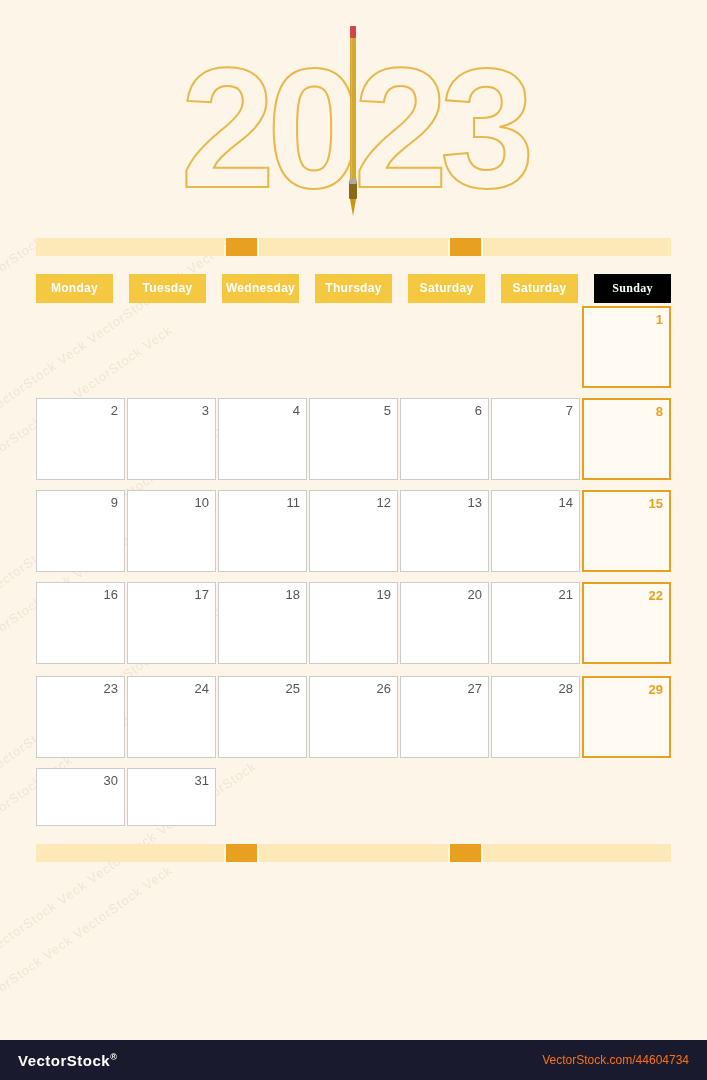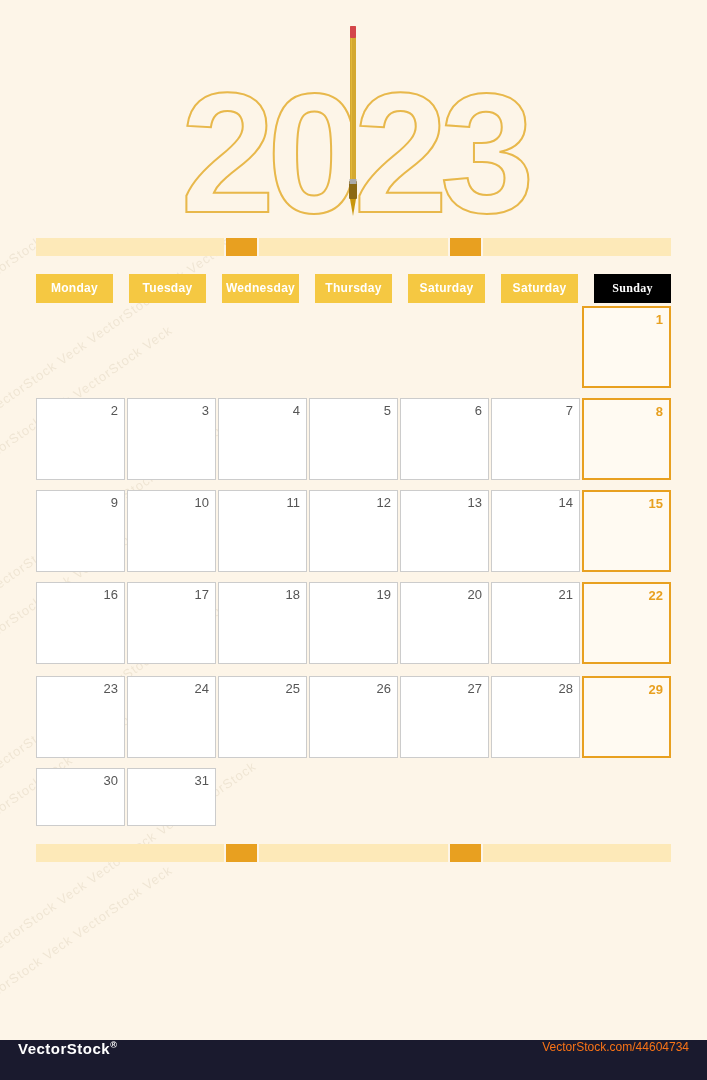--- a/index.html
+++ b/index.html
@@ -40,21 +40,21 @@
     .header-section {
       background: #fdf5e8;
       padding: 18px 36px 0 36px;
       text-align: center;
     }
 
     .year-display {
       position: relative;
       height: 220px;
       display: flex;
-      align-items: flex-end;
+      align-items: center;
       justify-content: center;
     }
 
     .year-text {
       font-size: 170px;
       font-weight: 700;
       color: transparent;
       -webkit-text-stroke: 2px #e8b84b;
       letter-spacing: -8px;
       line-height: 1;
@@ -176,21 +176,21 @@
 
     
     .footer-bar {
       position: absolute;
       bottom: 0;
       left: 0;
       right: 0;
       height: 40px;
       background: #1a1a2e;
       display: flex;
-      align-items: flex-start;
+      align-items: center;
       justify-content: space-between;
       padding: 0 18px;
       z-index: 10;
     }
     .footer-logo {
       color: #fff;
       font-size: 15px;
       font-weight: 700;
       letter-spacing: 0.5px;
     }

